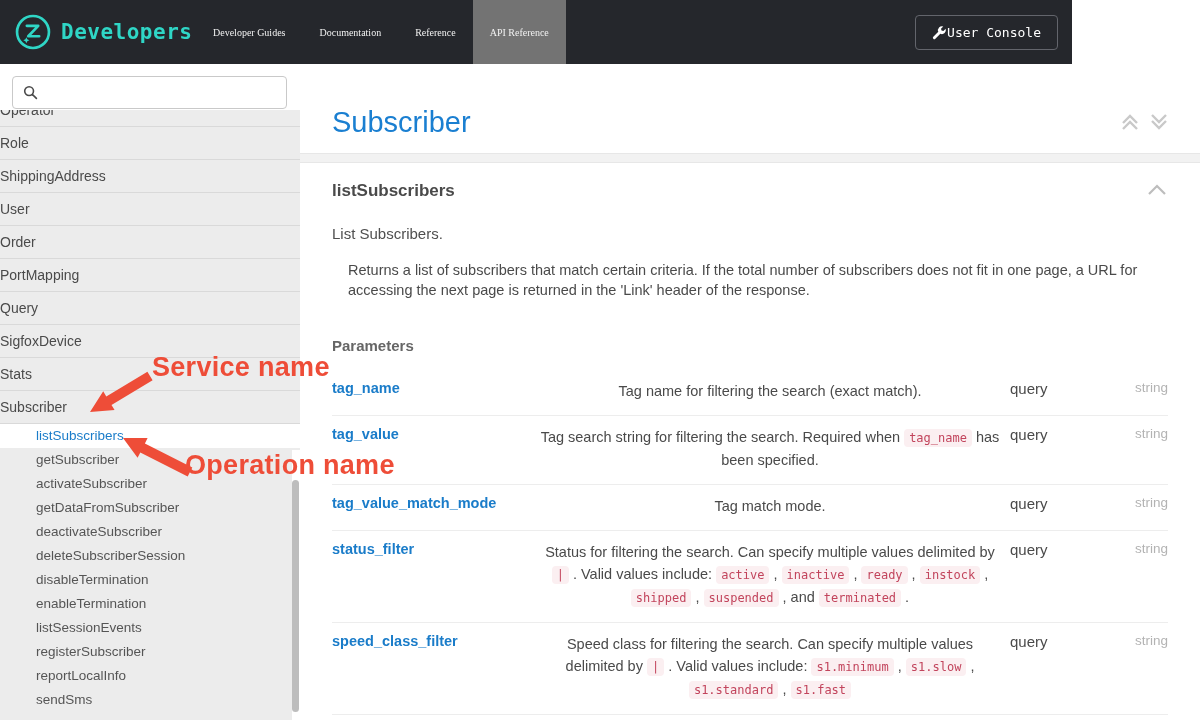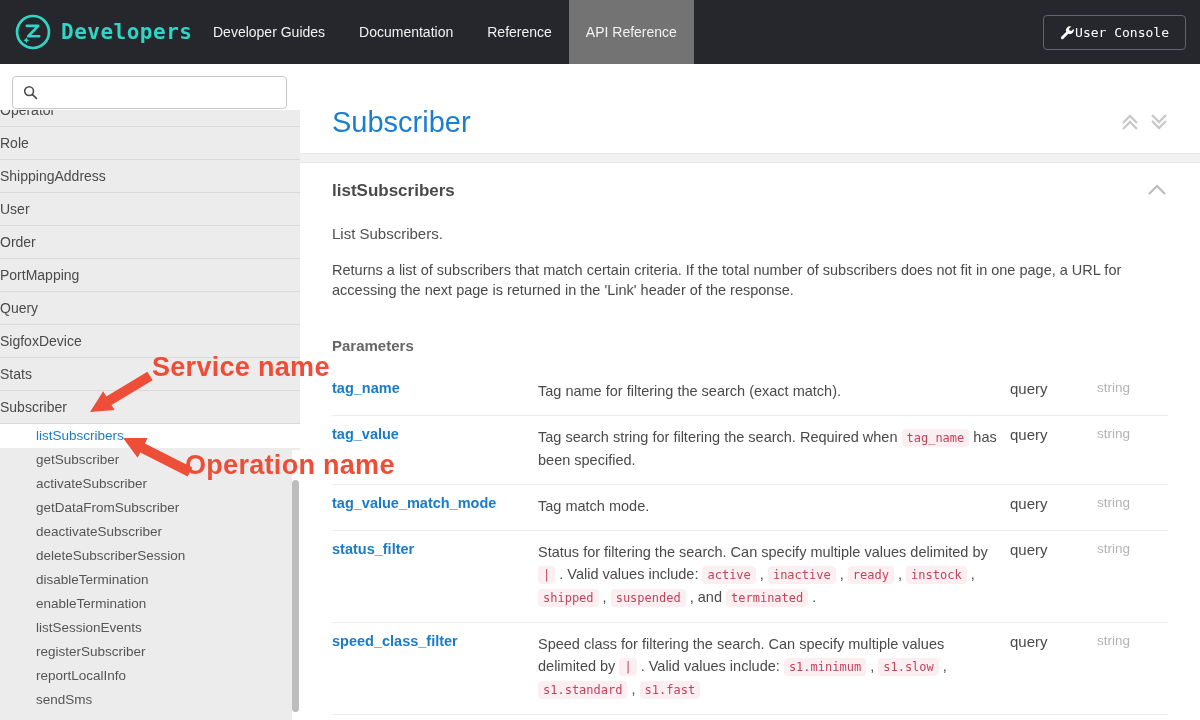--- a/index.html
+++ b/index.html
@@ -1,27 +1,27 @@
 <!DOCTYPE html>
 <html lang="en"><head>
 <meta charset="utf-8">
 <style>
   * { margin:0; padding:0; box-sizing:border-box; }
   html,body { width:1200px; height:720px; overflow:hidden; background:#fff;
               font-family:"Liberation Sans", sans-serif; }
 
   
-  .header { position:absolute; top:0; left:0; width:1200px; height:64px;
+  .header { position:absolute; top:0; left:0; width:1072px; height:64px;
             background:#25272c; display:flex; align-items:stretch; z-index:20; }
   .brand { display:flex; align-items:center; padding-left:14px; width:196px; }
   .brand-text { color:#2fd6c6; font-size:21px; font-weight:bold; margin-left:9px;
                 font-family:"DejaVu Sans Mono", monospace; letter-spacing:.5px; }
   .nav { display:flex; align-items:stretch; }
   .nav-item { display:flex; align-items:center; padding:0 17px; color:#f2f2f2;
-              font-size:14px; font-family:Liberation Sans, sans-serif; cursor:pointer; }
+              font-size:10px; font-family:Liberation Serif, serif; cursor:pointer; }
   .nav-item.active { background:#737373; }
   .console-btn { margin-left:auto; align-self:center; margin-right:14px;
                  border:1px solid #63656c; border-radius:4px; padding:9px 16px;
                  color:#fff; font-size:13px; font-family:"DejaVu Sans Mono", monospace;
                  display:flex; align-items:center; cursor:pointer; background:transparent; }
 
   
   .sidebar { position:absolute; top:64px; left:0; width:300px; bottom:0;
              background:#ececec; overflow:hidden; }
   .svc-list { position:absolute; top:30px; left:0; width:100%; }
@@ -46,32 +46,32 @@
   .main { position:absolute; top:64px; left:300px; width:900px; bottom:0; background:#fff; }
   .page-title { position:absolute; left:32px; top:42px; font-size:29px; font-weight:500;
                 color:#1a7fd1; }
   .pager { position:absolute; top:46px; right:30px; display:flex; gap:7px; }
   .band { position:absolute; top:89px; left:0; width:900px; height:10px; background:#f2f2f2;
           border-top:1px solid #e7e7e7; border-bottom:1px solid #e7e7e7; }
   .sec-title { position:absolute; left:32px; top:117px; font-size:17px; font-weight:bold;
                color:#4a4a4a; }
   .sec-collapse { position:absolute; top:119px; right:32px; cursor:pointer; }
   .summary { position:absolute; left:32px; top:161px; font-size:15px; color:#4f4f4f; }
-  .descr { position:absolute; left:32px; top:196px; width:824px; font-size:14.5px;
+  .descr { position:absolute; left:48px; top:196px; width:824px; font-size:14.5px;
            line-height:20px; color:#4a4a4a; }
   .params-title { position:absolute; left:32px; top:273px; font-size:15px; font-weight:bold;
                   color:#666; }
   .ptable { position:absolute; left:32px; top:306px; width:836px; }
   .prow { display:grid; grid-template-columns:206px 464px 95px 71px; align-items:start;
           padding:10px 0 13px; border-bottom:1px solid #ededed; }
   .prow:last-child { border-bottom:none; }
   .pname { font-size:14.5px; font-weight:bold; color:#1a7cc9; cursor:pointer; }
-  .pdesc { font-size:14.5px; line-height:22px; color:#4a4a4a; }
+  .pdesc { font-size:14.5px; line-height:22px; color:#4a4a4a;text-align:center; }
   .ploc { font-size:15px; color:#4a4a4a; padding-left:8px; }
-  .ptype { font-size:13.5px; color:#b3b3b3; text-align:left; }
+  .ptype { font-size:13.5px; color:#b3b3b3; text-align:right; }
   .chip { font-family:"DejaVu Sans Mono", monospace; font-size:12px; color:#c2445c;
           background:#fbeff1; border-radius:4px; padding:2px 5px; white-space:nowrap; }
 
   
   .anno { position:absolute; z-index:30; color:#ee4d38; font-weight:bold; font-size:27px;
           letter-spacing:.3px; }
   .anno-svc { left:152px; top:352px; }
   .anno-op  { left:185px; top:450px; }
   .arrow-svg { position:absolute; z-index:30; }
 </style>

